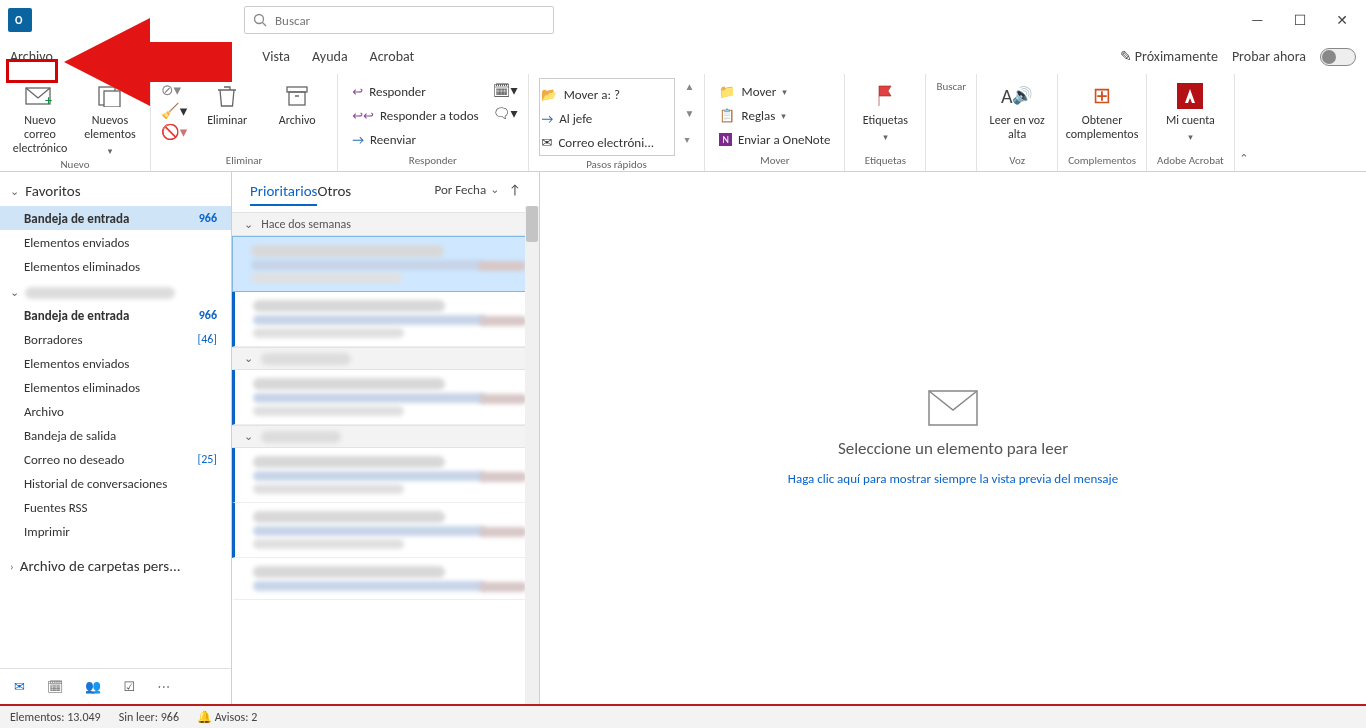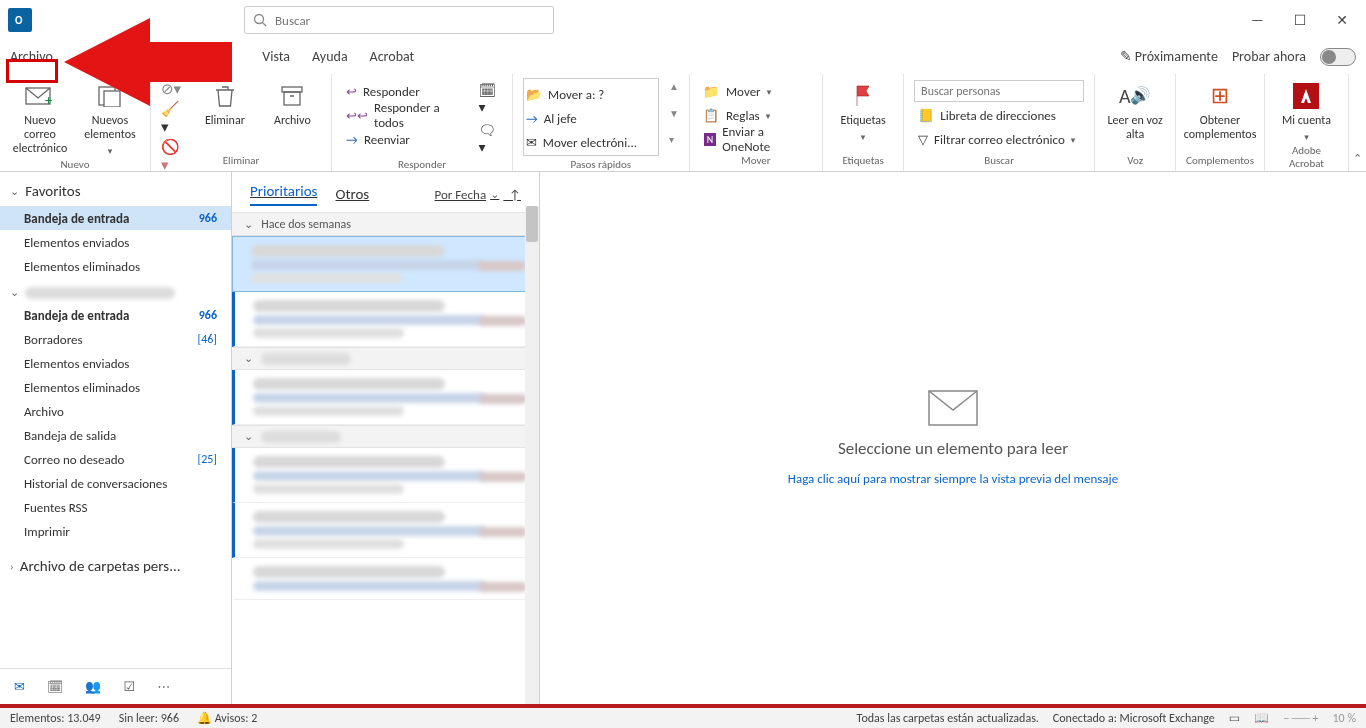--- a/index.html
+++ b/index.html
@@ -32,34 +32,34 @@
 .fav-header{ display:flex; align-items:center; gap:6px; padding:10px 10px 6px; font-size:15px;}
 .acct-header{ display:flex; align-items:center; gap:6px; padding:8px 10px 4px;}
 .folder{ display:flex; align-items:center; justify-content:space-between; padding:4px 14px 4px 24px; height:24px;}
 .folder.sel{ background:#cfe4f7;}
 .folder .cnt{ color:#0a64c8; font-weight:bold; font-size:12px;}
 .folder.bold .nm{font-weight:bold;}
 .blur-strip{ color:transparent; background:#ddd; border-radius:8px; filter:blur(2px); width:150px; height:12px;}
 .navicons{ display:flex; gap:22px; padding:10px 14px; border-top:1px solid #e0e0e0;}
 .navicons svg,.navicons span{color:#555;}
 .msglist { width:308px; border-right:1px solid #d0d0d0; display:flex; flex-direction:column; position:relative;}
-.msg-tabs{ display:flex; align-items:center; gap:18px; padding:10px 18px 6px; font-size:15px;text-decoration:underline;}
+.msg-tabs{ display:flex; align-items:flex-start; padding:10px 18px 6px; font-size:15px;}
 .msg-tabs .act{ color:#0a64c8; border-bottom:2px solid #0a64c8; padding-bottom:4px;}
 .msg-tabs .sort{ margin-left:auto; font-size:13px; color:#444; display:flex; align-items:center; gap:4px;}
 .grp-header{ background:#f3f3f3; border-top:1px solid #e3e3e3; border-bottom:1px solid #e3e3e3; padding:4px 12px; font-size:12px; color:#555; display:flex; align-items:center; gap:8px;}
 .msg{ border-bottom:1px solid #eee; padding:8px 12px 8px 18px; display:flex; flex-direction:column; gap:3px; position:relative; border-left:3px solid transparent;}
 .msg.unread{ border-left-color:#0a64c8;}
 .msg.sel{ background:#cfe8ff; border:1px solid #7fb8e8;}
 .msg .l1{ height:12px; background:#d8d8d8; border-radius:6px; width:70%; filter:blur(2px);}
 .msg .l2{ height:10px; background:#c7d4e8; border-radius:6px; width:85%; filter:blur(2px);}
 .msg .l3{ height:10px; background:#e0e0e0; border-radius:6px; width:55%; filter:blur(2px);}
 .msg .date{ position:absolute; right:12px; top:24px; width:48px; height:10px; background:#d8c7c7; border-radius:5px; filter:blur(2px);}
 .reader { flex:1; display:flex; flex-direction:column; align-items:center; justify-content:center; gap:12px; color:#555;text-align:center;}
 .reader a{ color:#0a64c8; text-decoration:none; font-size:13px;}
-.statusbar{ position:absolute; bottom:0; left:0; right:0; height:24px; background:#f3f3f3; border-top:4px solid #b91c1c; display:flex; align-items:center; font-size:12px; padding:0 10px; gap:18px; color:#444;}
+.statusbar{ position:absolute; bottom:0; left:0; right:0; height:24px; background:#f3f3f3; border-top:2px solid #b91c1c; display:flex; align-items:center; font-size:12px; padding:0 10px; gap:18px; color:#444;}
 .statusbar .right{margin-left:auto; display:flex; align-items:center; gap:14px;}
 .scroll-track{position:absolute; right:0; top:34px; bottom:0; width:14px; background:#f0f0f0;}
 .scroll-thumb{position:absolute; top:0; width:12px; left:1px; height:36px; background:#c4c4c4; border-radius:2px;}
 .arrow-overlay{position:absolute; left:0; top:10px; z-index:50;}
 .arrow-box{position:absolute; left:6px; top:49px; width:52px; height:24px; border:3px solid #d40202;}
 .chev{font-size:11px;color:#666;}
 .ico-env{stroke:#666;fill:none;stroke-width:1.3;}
 .dd::after{content:" \25BE"; font-size:9px; color:#666;}
 </style>
 </head>
@@ -192,21 +192,21 @@
         <div class="step-row">
               <span>📂</span>
               <span>Mover a: ?</span>
             </div>
         <div class="step-row">
               <span style="color:#2a6ab0">→</span>
               <span>Al jefe</span>
             </div>
         <div class="step-row">
               <span>✉</span>
-              <span>Mover electróni...</span>
+              <span>Correo electróni...</span>
             </div>
       </div>
      </div>
      <div class="smallcol" style="justify-content:space-between;height:68px;font-size:10px;color:#888;">
        <span>▲</span>
        <span>▼</span>
        <span>▾</span>
      </div>
     </div>
     <div class="rgroup-label">Pasos rápidos</div>
@@ -240,33 +240,20 @@
               <path d="M5 2v20 M5 2h12l-3 5 3 5H5" fill="#e04040" stroke="#a02020" stroke-width="0.6"></path>
             </svg>
           </span>
         <span>Etiquetas</span>
       </div>
     </div>
     <div class="rgroup-label">Etiquetas</div>
   </div>
 
   <div class="rgroup">
-    <div class="rgroup-body">
-      <div class="smallcol">
-        <input class="search-persons" placeholder="Buscar personas" style="">
-        <div class="smallbtn">
-            <span>📒</span>
-            <span>Libreta de direcciones</span>
-          </div>
-        <div class="smallbtn dd">
-            <span>▽</span>
-            <span>Filtrar correo electrónico</span>
-          </div>
-      </div>
-    </div>
     <div class="rgroup-label">Buscar</div>
   </div>
 
   <div class="rgroup">
     <div class="rgroup-body">
       <div class="bigbtn">
         <span class="ico" style="font-size:20px;color:#444;">A<sup>🔊</sup></span>
         <span>Leer en voz alta</span>
       </div>
     </div>
@@ -437,21 +424,13 @@
       </svg>
     <div style="font-size:17px;">Seleccione un elemento para leer</div>
     <a href="#">Haga clic aquí para mostrar siempre la vista previa del mensaje</a>
   </div>
 </div>
 
 <div class="statusbar">
   <span>Elementos: 13.049</span>
   <span>Sin leer: 966</span>
   <span>🔔 <span>Avisos: 2</span></span>
-  <div class="right">
-    <span>Todas las carpetas están actualizadas.</span>
-    <span>Conectado a: Microsoft Exchange</span>
-    <span>▭</span>
-    <span>📖</span>
-    <span style="color:#999;">−&nbsp;───&nbsp;+</span>
-    <span style="color:#999;">10 %</span>
-  </div>
 </div>
 
 </body></html>

